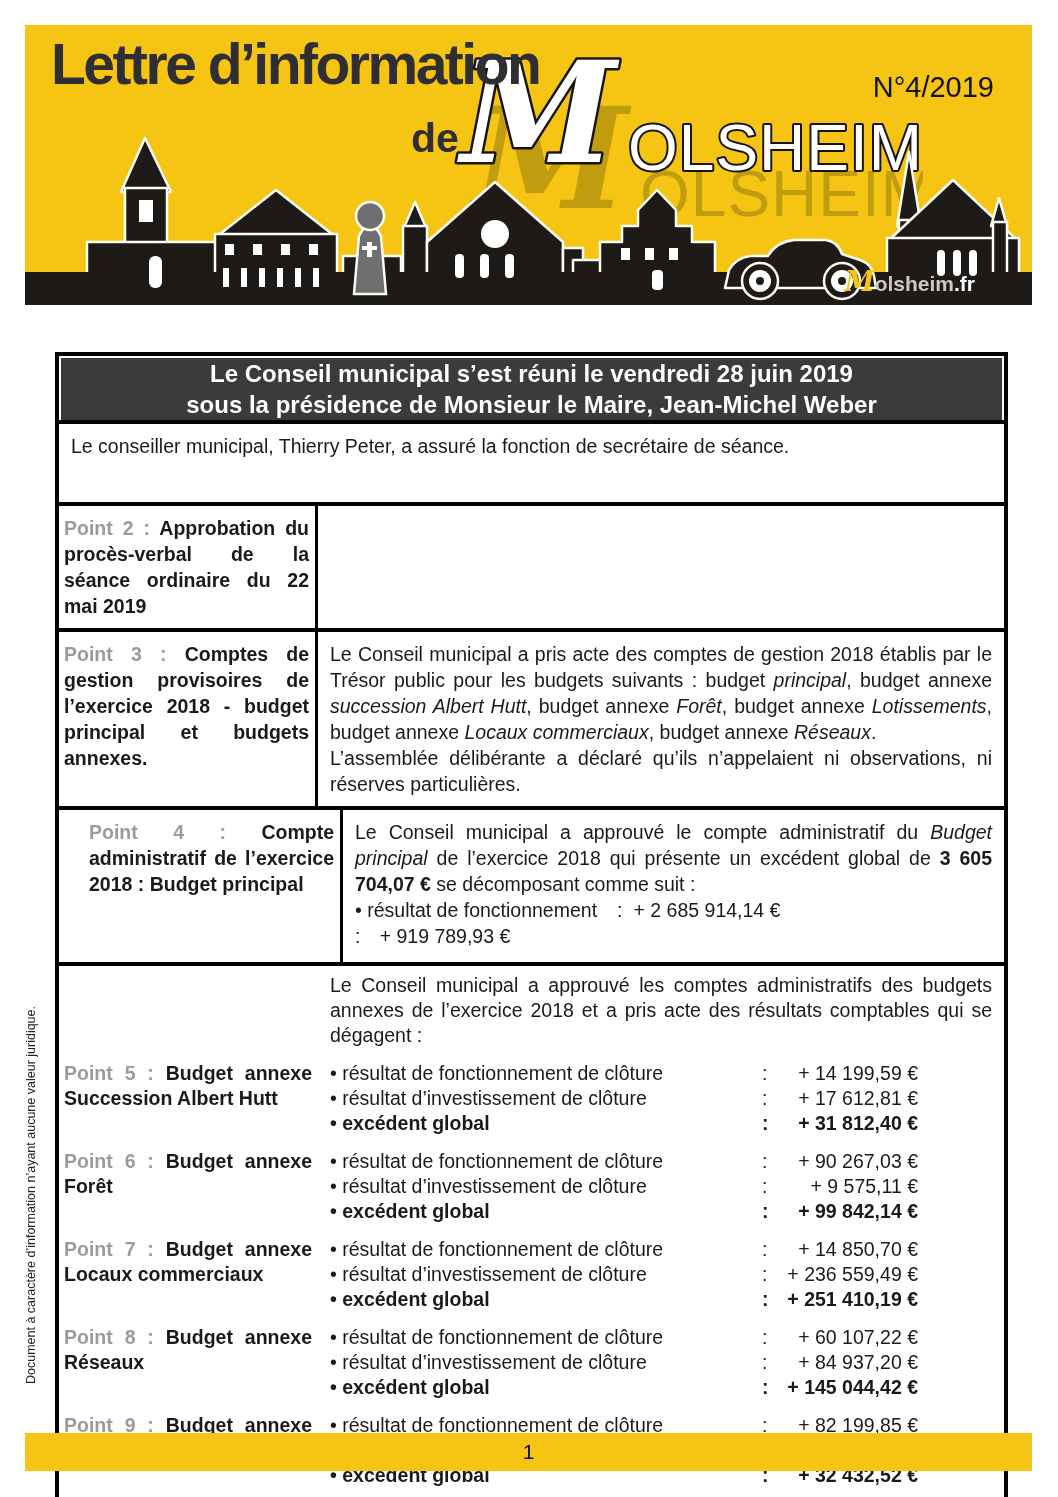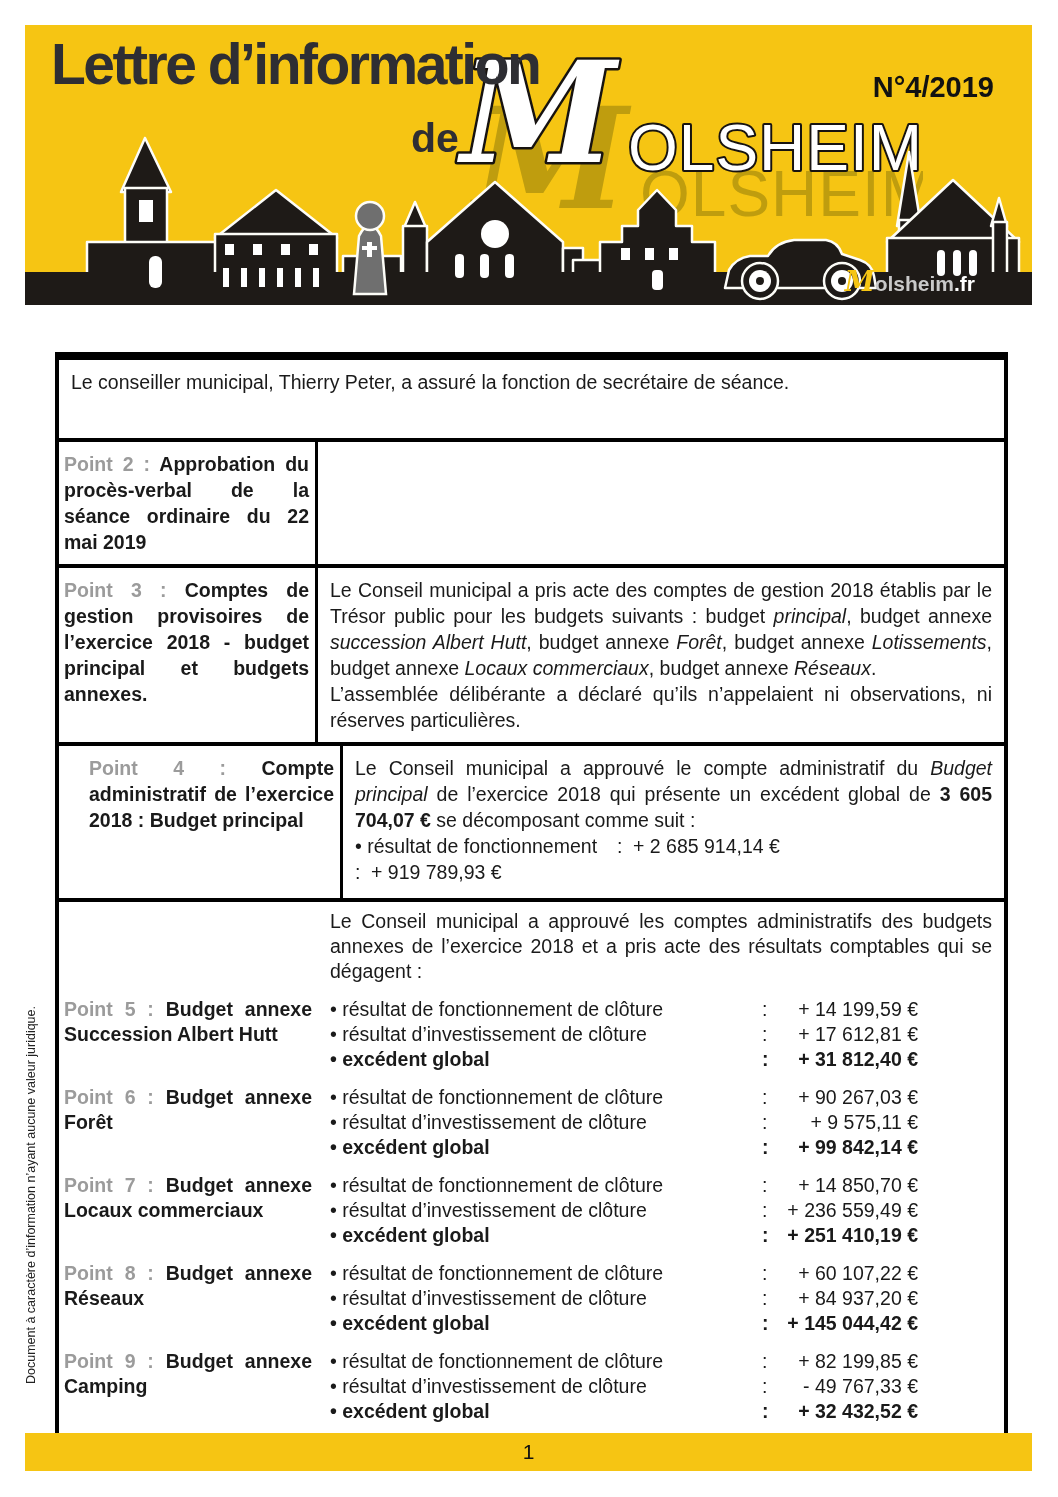--- a/index.html
+++ b/index.html
@@ -5,21 +5,21 @@
   html,body{margin:0;padding:0;}
   body{width:1058px;height:1497px;background:#ffffff;position:relative;
        font-family:"Liberation Sans","DejaVu Sans",sans-serif;color:#1a1a1a;}
   .abs{position:absolute;}
 
   
   .header{left:25px;top:25px;width:1007px;height:280px;background:#F6C513;overflow:hidden;}
   .header-title{left:26px;top:6px;font-size:57px;font-weight:bold;color:#2E2E33;letter-spacing:-2.5px;z-index:3;}
   .header-de{left:386px;top:90px;font-size:41px;font-weight:bold;color:#2E2E33;z-index:3;}
   .logo-svg{left:398px;top:5px;z-index:1;}
-  .issue{right:38px;top:46px;font-size:29px;font-weight:bold;color:#121212;z-index:3;}
+  .issue{right:38px;top:46px;font-size:29px;font-weight:normal;color:#121212;z-index:3;}
   .skyline{left:0;bottom:0;z-index:2;}
   .site{right:57px;bottom:8px;z-index:5;white-space:nowrap;}
   .site-m{font-family:"DejaVu Serif",serif;font-style:italic;font-weight:bold;color:#F6C513;font-size:27px;}
   .site-name{color:#C9C9C9;font-size:21px;font-weight:bold;}
   .site-fr{color:#ffffff;font-size:21px;font-weight:bold;}
 
   
   .legal-note{left:24px;top:1032px;height:352px;width:18px;
     writing-mode:vertical-rl;transform:rotate(180deg);
     font-size:12.5px;color:#222;white-space:nowrap;}
@@ -32,21 +32,21 @@
   .row{display:flex;border-top:4px solid #000;}
   .cell-l{width:259px;border-right:3px solid #000;padding:9px 6px 9px 5px;box-sizing:border-box;
     font-size:19.5px;line-height:26px;font-weight:bold;text-align:justify;}
   .cell-r{flex:1;padding:9px 12px;box-sizing:border-box;font-size:19.5px;line-height:26px;text-align:justify;}
   .pt{color:#9B9B9B;}
   .it{font-style:italic;}
   .bd{font-weight:bold;}
   .r1{min-height:78px;} .r2{min-height:81px;} .r3{min-height:162px;} .r4{min-height:152px;padding-left:25px;}
   .bullets{text-align:left;}
   .b4{display:flex;}
-  .b4-label{width:262px;} .b4-colon{width:16px;} .b4-value{width:148px;text-align:left;}
+  .b4-label{width:262px;} .b4-colon{width:16px;} .b4-value{width:148px;text-align:center;}
 
   
   .combined{display:block;padding:7px 0 9px 0;font-size:19.5px;line-height:25px;}
   .grow{display:flex;margin-top:13px;}
   .grow:first-child{margin-top:0;}
   .grow-l{width:259px;padding:0 6px 0 5px;box-sizing:border-box;
     font-weight:bold;text-align:justify;line-height:25px;}
   .grow-r{flex:1;padding:0 12px;box-sizing:border-box;}
   .intro{text-align:justify;}
   .gl{display:flex;}
@@ -160,20 +160,24 @@
 
     <div class="abs site">
       <span class="site-m">M</span><span class="site-name">olsheim</span><span class="site-fr">.fr</span>
     </div>
   </div>
 
   <div class="abs legal-note">Document à caractère d’information n’ayant aucune valeur juridique.</div>
 
   <div class="abs table">
 
+    <div class="banner">
+      <div>Le Conseil municipal s’est réuni le vendredi 28 juin 2019</div>
+      <div>sous la présidence de Monsieur le Maire, Jean-Michel Weber</div>
+    </div>
 
     <div class="row r1">
       <div class="cell-r"><span>Le conseiller municipal, Thierry Peter, a assuré la fonction de secrétaire de séance.</span></div>
     </div>
 
     <div class="row r2">
       <div class="cell-l">
         <span class="pt">Point 2 :</span>
         <span>Approbation du procès-verbal de la séance ordinaire du 22 mai 2019</span>
       </div>

